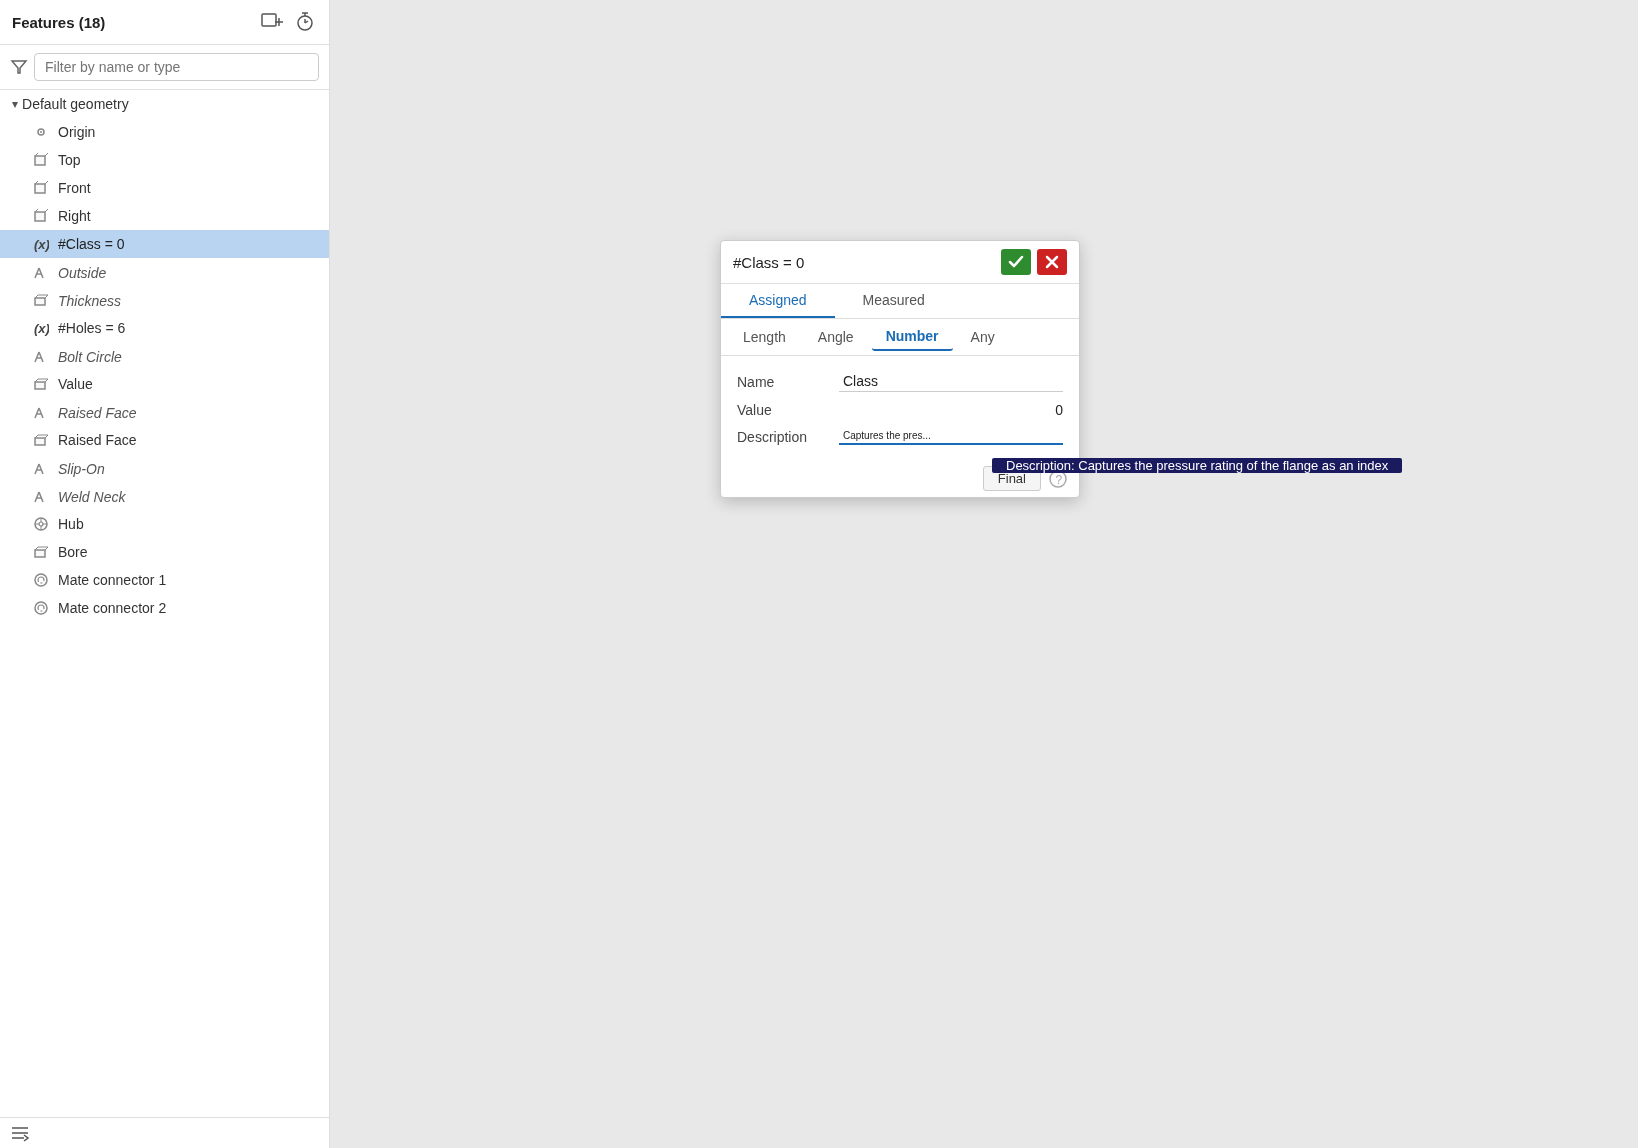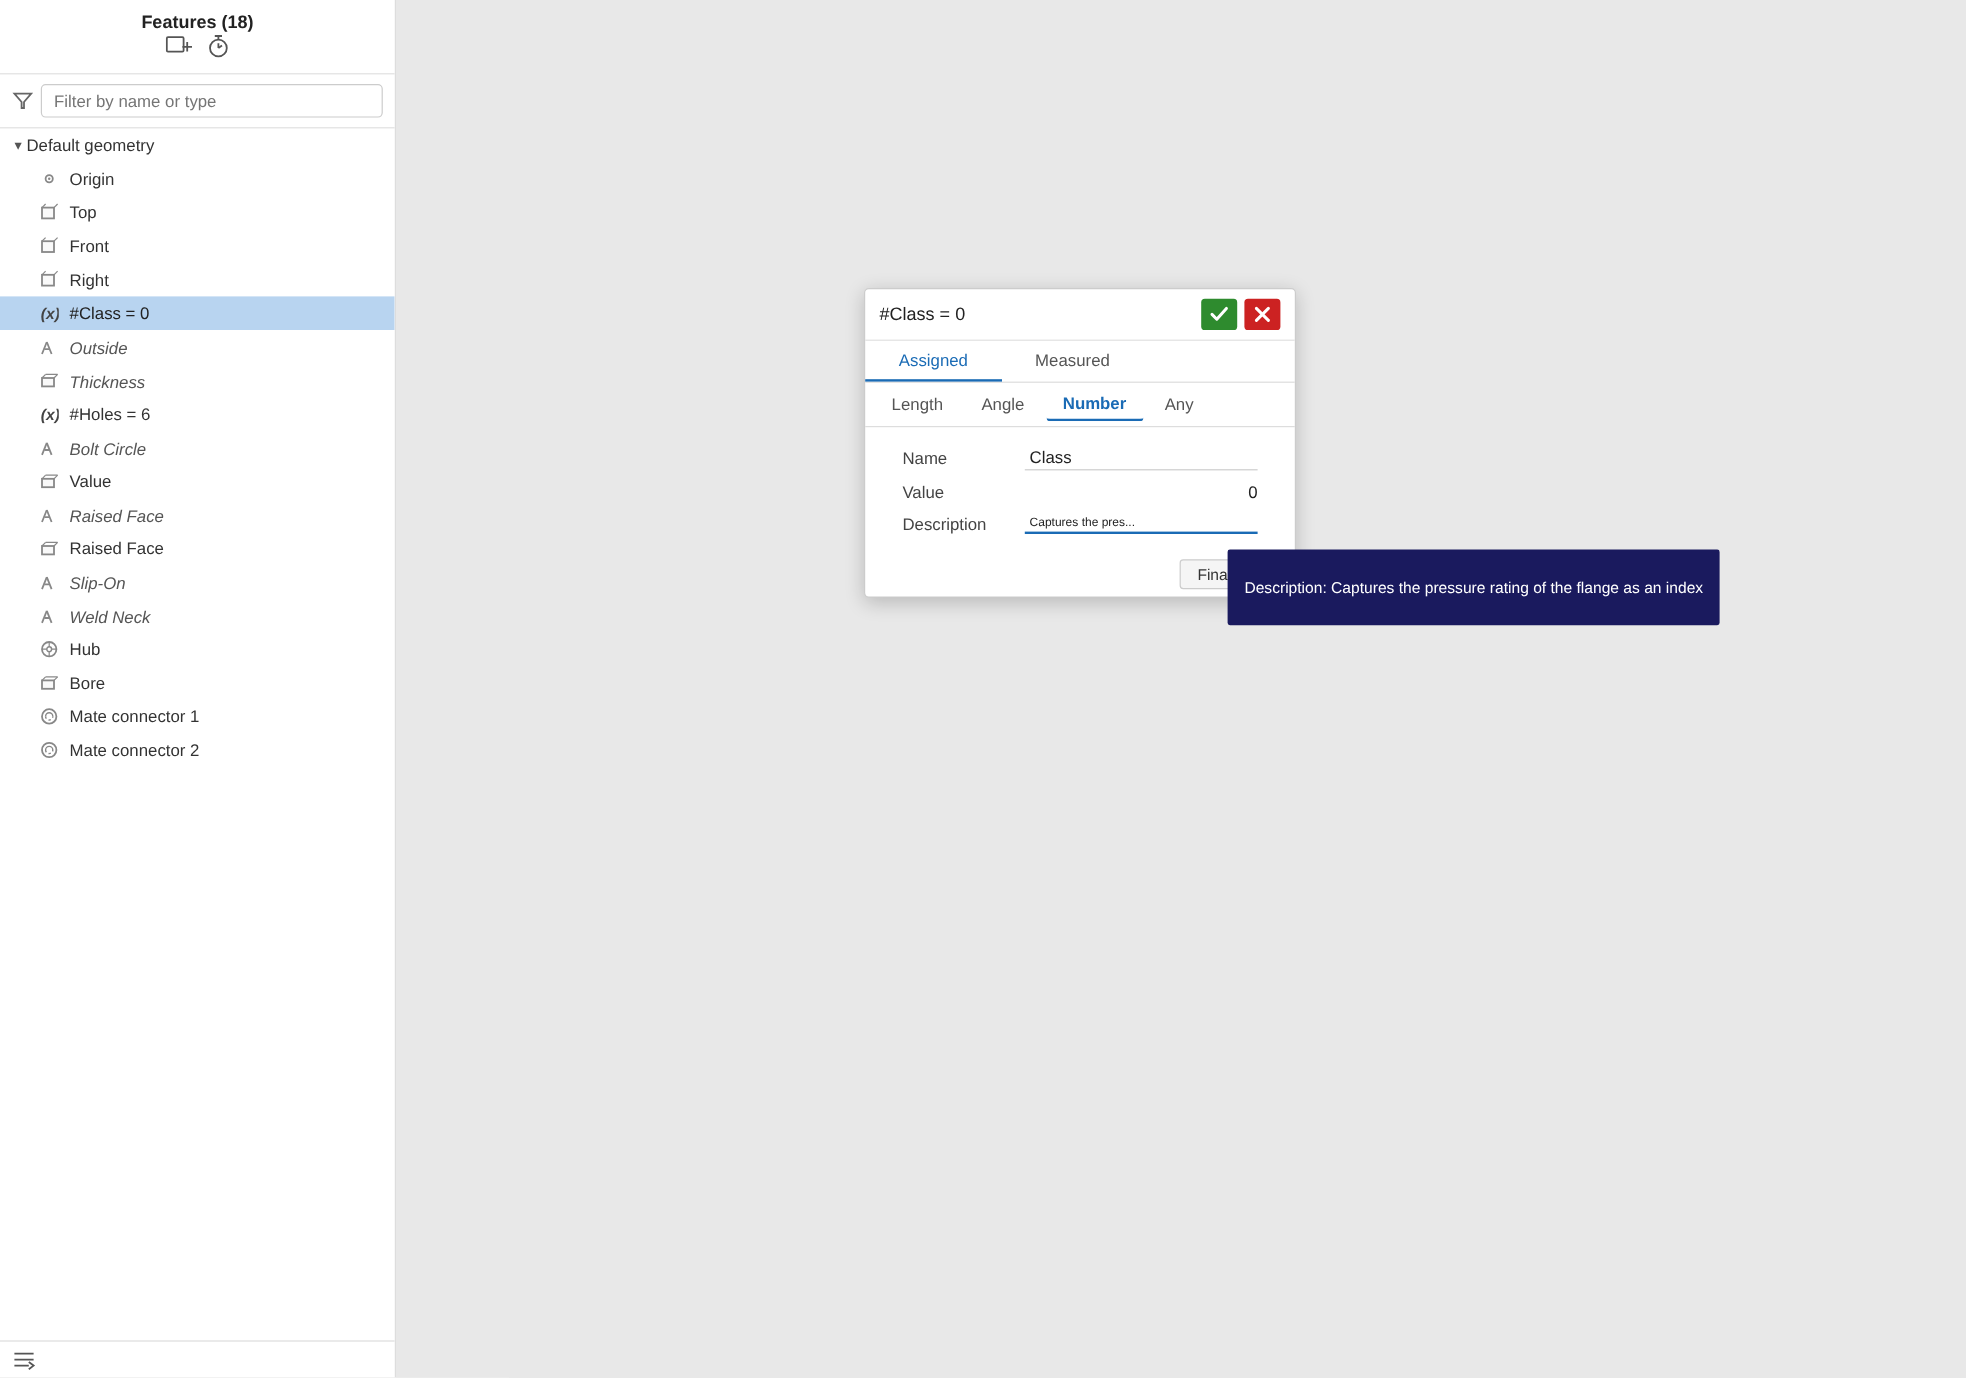--- a/index.html
+++ b/index.html
@@ -24,21 +24,20 @@
       overflow: hidden;
       flex-shrink: 0;
     }
 
     .sidebar-header {
       display: flex;
       align-items: center;
       justify-content: space-between;
       padding: 10px 12px;
       border-bottom: 1px solid #e0e0e0;
-      flex-direction: column;
     }
 
     .sidebar-title {
       font-size: 15px;
       font-weight: 600;
       color: #222;
     }
 
     .sidebar-icons {
       display: flex;
@@ -252,21 +251,21 @@
     }
 
     .dtab2.active {
       color: #1a6bb5;
       font-weight: 600;
       border-bottom: 2px solid #1a6bb5;
     }
 
     
     .dialog-body {
-      padding: 10px 15px;
+      padding: 10px 0;
     }
 
     .dialog-row {
       display: flex;
       align-items: center;
       padding: 5px 16px;
       gap: 12px;
     }
 
     .dialog-label {
@@ -326,25 +325,25 @@
       border: none;
       cursor: pointer;
       color: #888;
       font-size: 18px;
     }
 
     
     .tooltip-box {
       position: absolute;
       top: 458px;
-      left: 693px;
+      left: 662px;
       background: #1a1a5e;
       color: #ffffff;
       font-size: 13px;
-      padding: 24px 14px;
+      padding: 0 14px;
       border-radius: 2px;
       white-space: nowrap;
       pointer-events: none;
     }
 
     
     svg { display: block; }
   </style>
 </head>
 <body>

